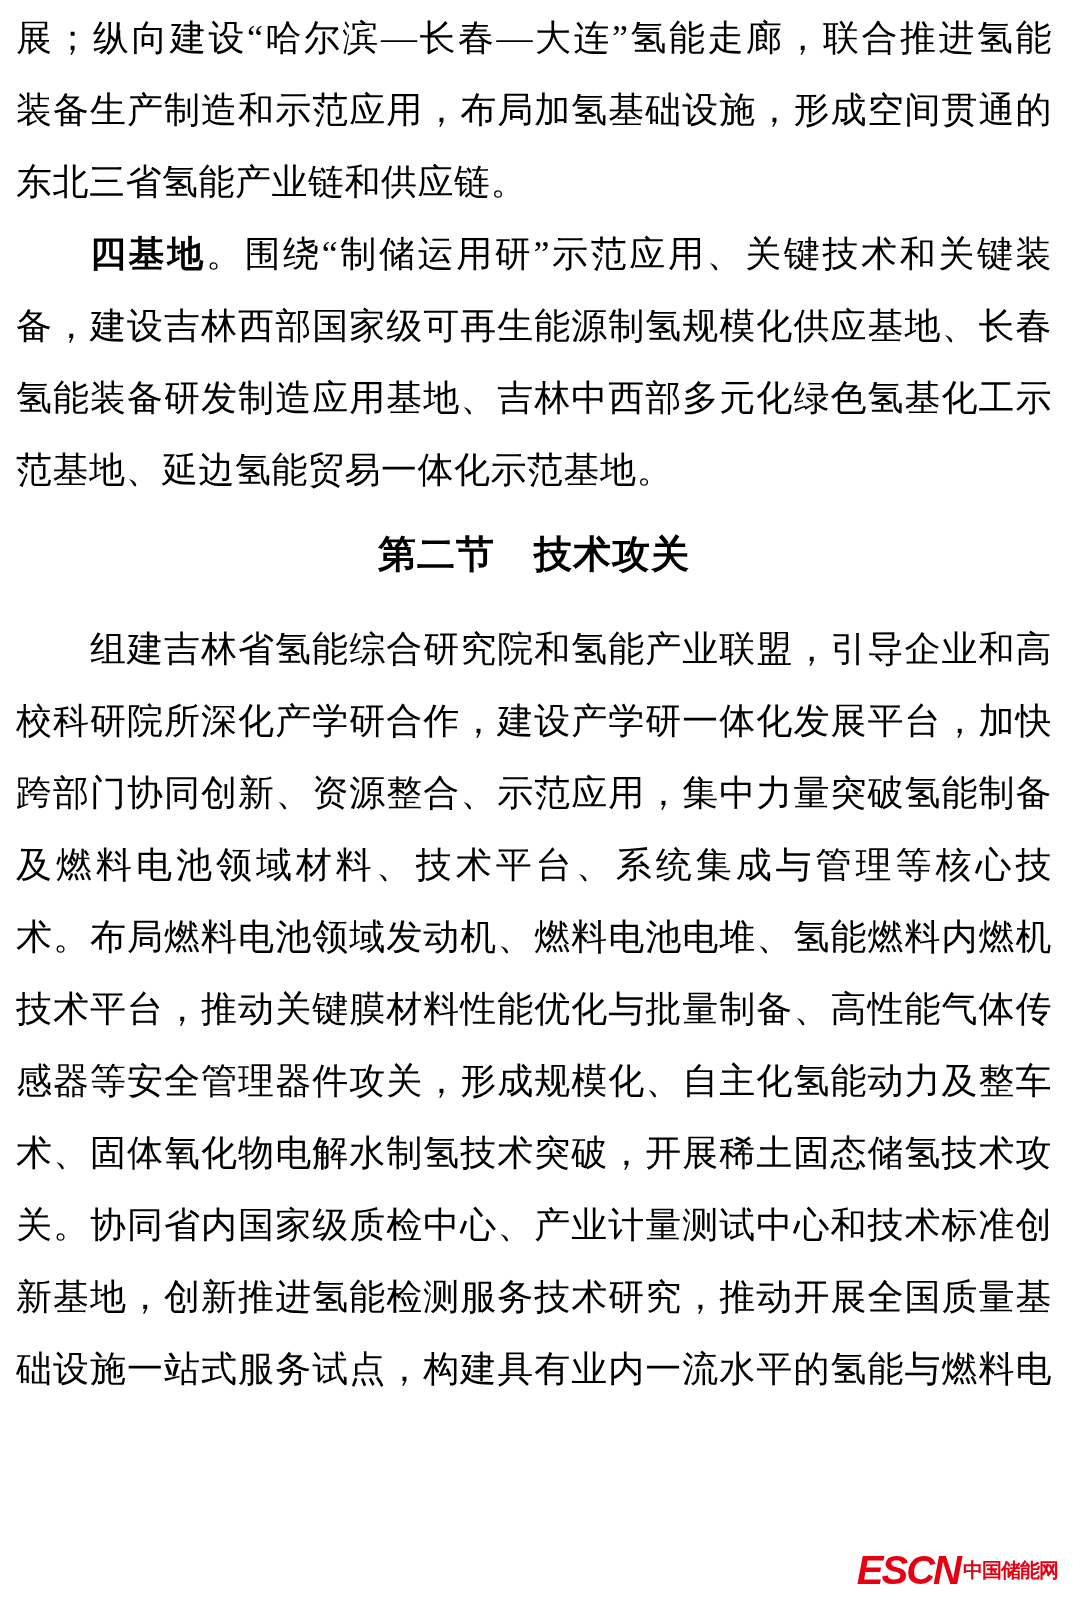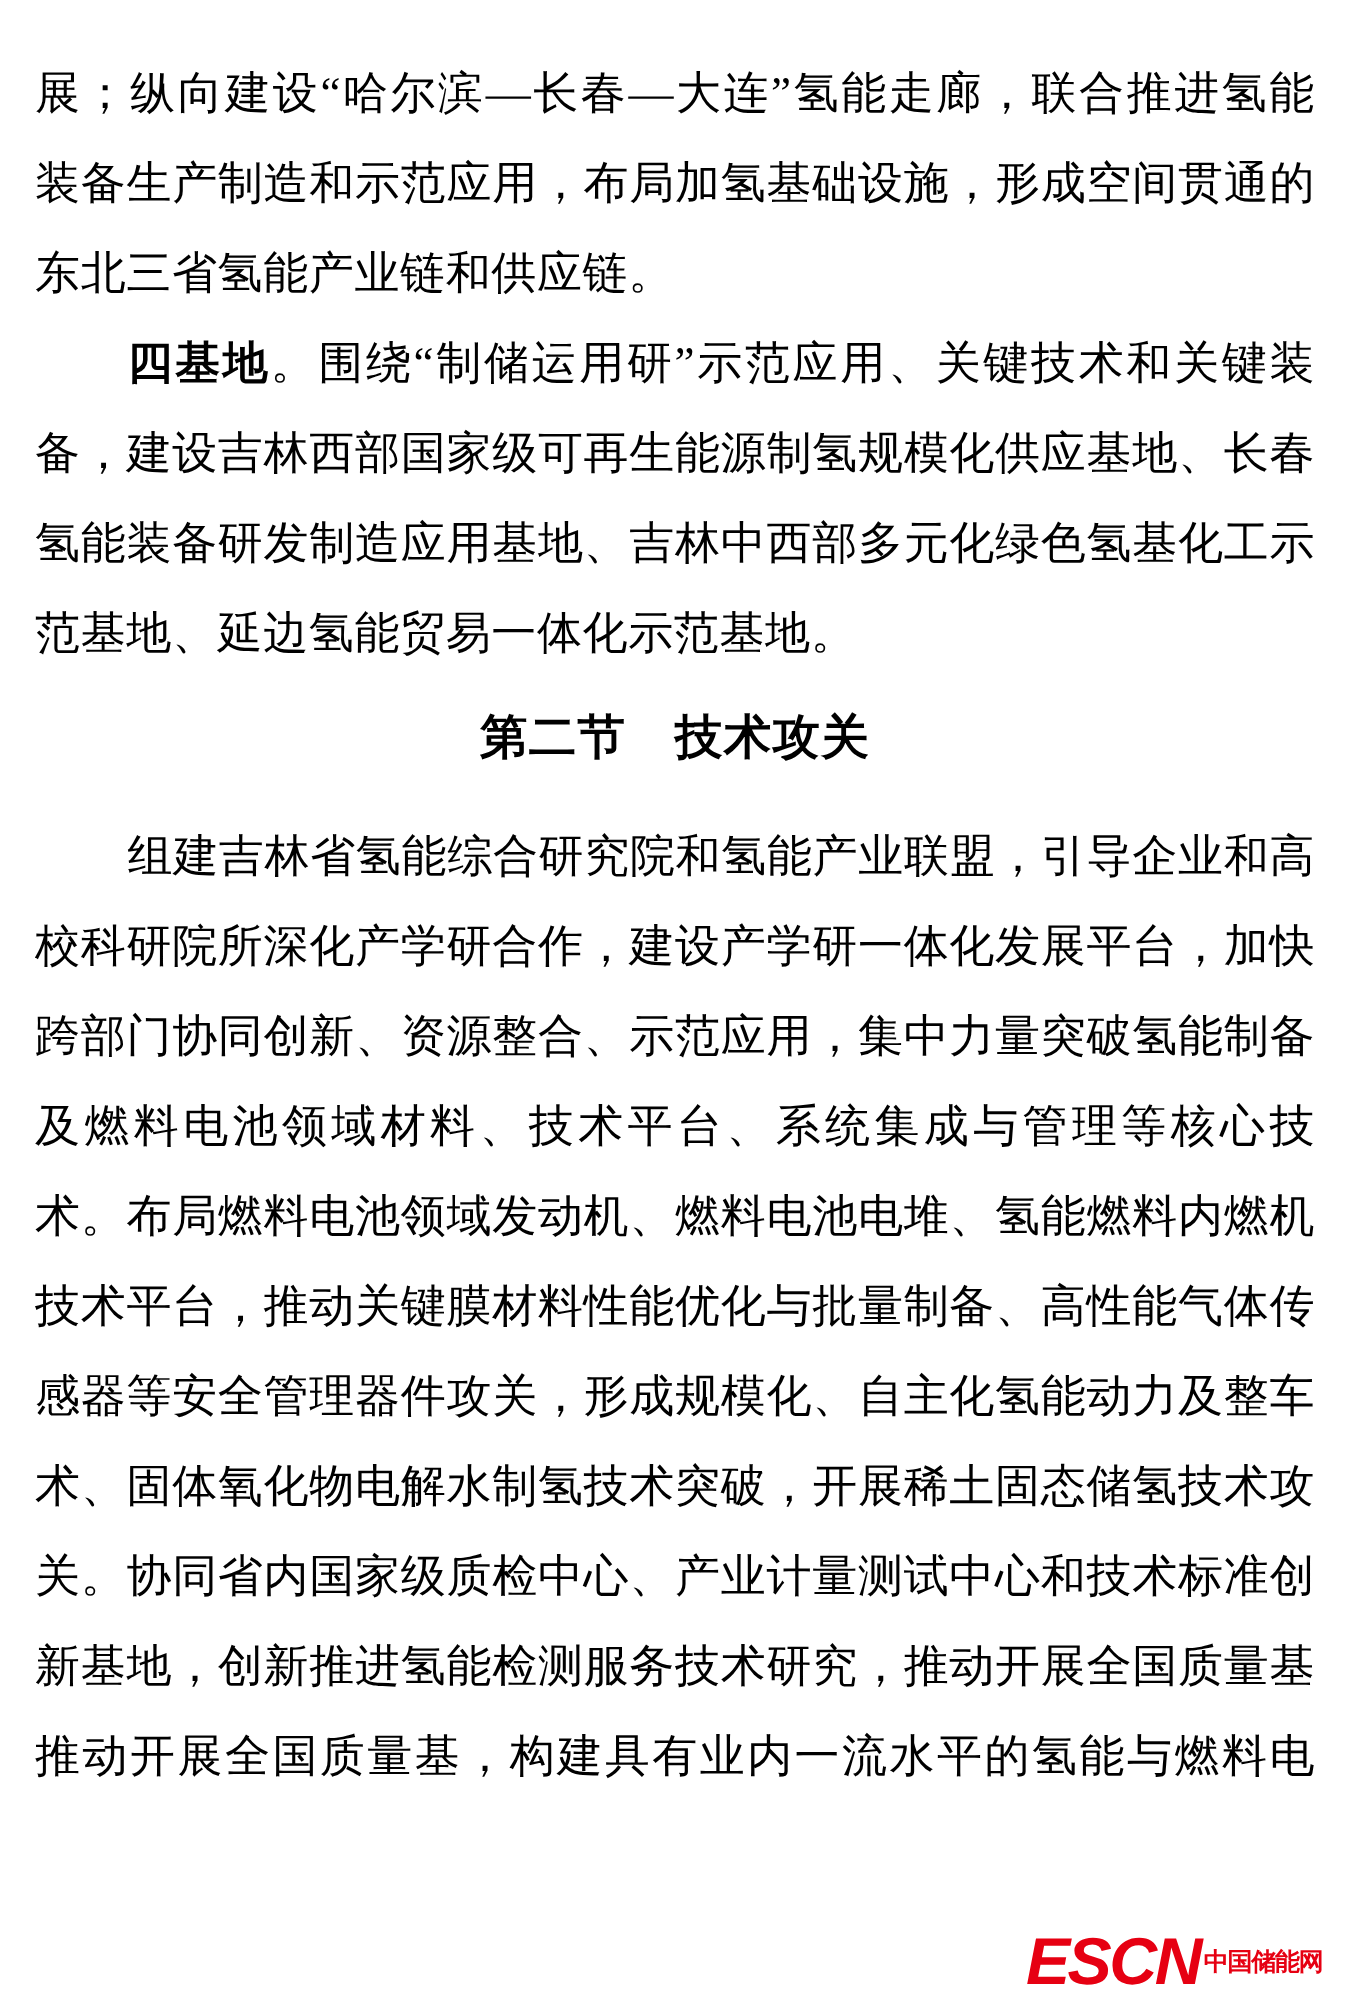--- a/index.html
+++ b/index.html
@@ -6,22 +6,21 @@
   .page {
     position: relative;
     width: 1080px;
     height: 1612px;
     background: #ffffff;
     overflow: hidden;
     font-family: "Liberation Serif", "DejaVu Serif", serif;
     color: #000000;
   }
   .body-text {
-    padding: 2px 28px 0 28px;
-    margin-top: 36px;
+    padding: 2px 28px 0 16px;
   }
   .line {
     height: 72px;
     line-height: 72px;
     font-size: 36px;
     text-align: justify;
     text-align-last: justify;
     text-justify: inter-character;
     letter-spacing: 0.5px;
   }
@@ -53,21 +52,21 @@
     top: 1549px;
     right: 22px;
     display: flex;
     align-items: center;
     white-space: nowrap;
   }
   .logo-latin {
     font-family: "Liberation Sans", "DejaVu Sans", sans-serif;
     font-weight: 700;
     font-style: italic;
-    font-size: 53px;
+    font-size: 40px;
     letter-spacing: -2px;
     line-height: 42px;
   }
   .logo-cn {
     font-family: "Liberation Sans", "DejaVu Sans", sans-serif;
     font-weight: 700;
     font-size: 20px;
     line-height: 42px;
     margin-left: 3px;
     letter-spacing: -1px;
@@ -93,21 +92,21 @@
     <div class="line indent">组建吉林省氢能综合研究院和氢能产业联盟，引导企业和高</div>
     <div class="line">校科研院所深化产学研合作，建设产学研一体化发展平台，加快</div>
     <div class="line">跨部门协同创新、资源整合、示范应用，集中力量突破氢能制备</div>
     <div class="line">及燃料电池领域材料、技术平台、系统集成与管理等核心技</div>
     <div class="line">术。布局燃料电池领域发动机、燃料电池电堆、氢能燃料内燃机</div>
     <div class="line">技术平台，推动关键膜材料性能优化与批量制备、高性能气体传</div>
     <div class="line">感器等安全管理器件攻关，形成规模化、自主化氢能动力及整车</div>
     <div class="line">术、固体氧化物电解水制氢技术突破，开展稀土固态储氢技术攻</div>
     <div class="line">关。协同省内国家级质检中心、产业计量测试中心和技术标准创</div>
     <div class="line">新基地，创新推进氢能检测服务技术研究，推动开展全国质量基</div>
-    <div class="line">推动开展全国质量基，构建具有业内一流水平的氢能与燃料电</div>
+    <div class="line">础设施一站式服务试点，构建具有业内一流水平的氢能与燃料电</div>
 
   </div>
 
   <div class="logo" style="color:#e60012;">
     <span class="logo-latin">ESCN</span>
     <span class="logo-cn">中国储能网</span>
   </div>
 </div>
 
 </body></html>

